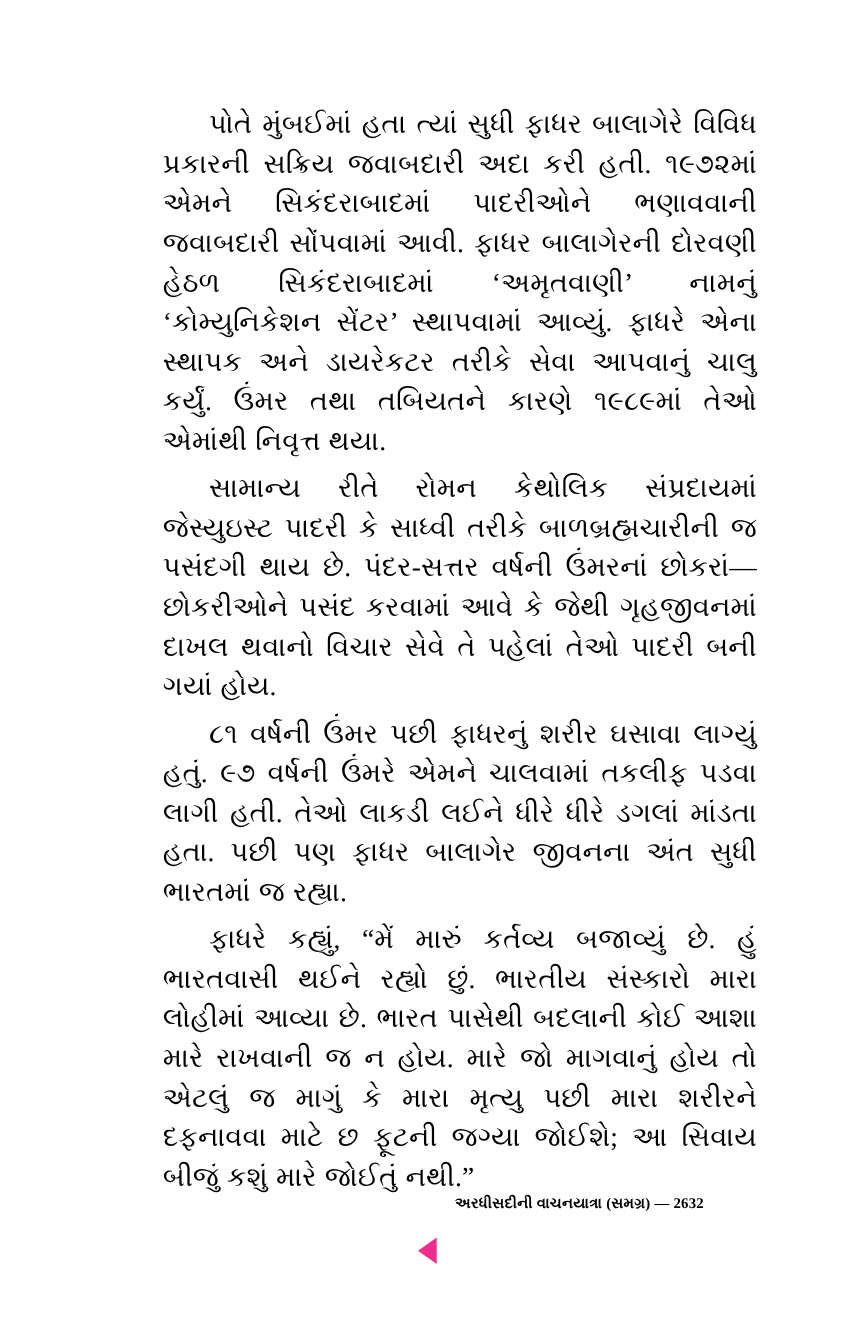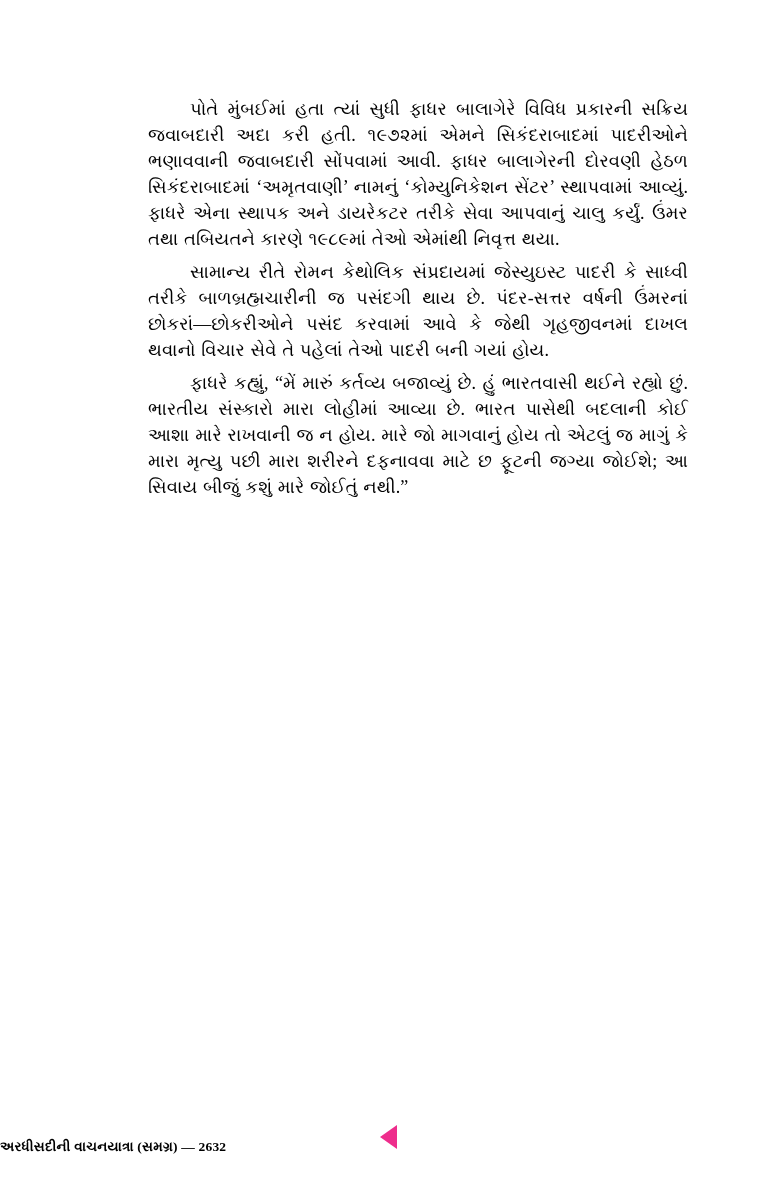--- a/index.html
+++ b/index.html
@@ -26,35 +26,35 @@
   .content {
     position: absolute;
     left: 148px;
     top: 96px;
     width: 540px;
   }
   p.para {
     margin: 0 0 0 0;
     text-indent: 42px;
     text-align: justify;
-    font-size: 18px;
-    line-height: 26px;
+    font-size: 25px;
+    line-height: 36px;
     font-family: "Liberation Serif", serif;
     letter-spacing: 0.1px;
     word-spacing: 1px;
   }
   p.para + p.para {
     margin-top: 7px;
   }
   .footer {
     position: absolute;
     left: 0;
-    top: 1137px;
+    top: 1085px;
     width: 640px;
-    text-align: left;
+    text-align: right;
   }
   .footer-text {
     font-size: 13.5px;
     font-weight: bold;
     font-family: "Liberation Serif", serif;
     color: #000000;
     letter-spacing: 0.2px;
   }
   .nav-wrap {
     position: absolute;
@@ -74,20 +74,21 @@
   }
 </style>
 </head>
 <body>
 
 <div class="page">
 
   <div class="content">
     <p class="para">પોતે મુંબઈમાં હતા ત્યાં સુધી ફાધર બાલાગેરે વિવિધ પ્રકારની સક્રિય જવાબદારી અદા કરી હતી. ૧૯૭૨માં એમને સિકંદરાબાદમાં પાદરીઓને ભણાવવાની જવાબદારી સોંપવામાં આવી. ફાધર બાલાગેરની દોરવણી હેઠળ સિકંદરાબાદમાં ‘અમૃતવાણી’ નામનું ‘કોમ્યુનિકેશન સેંટર’ સ્થાપવામાં આવ્યું. ફાધરે એના સ્થાપક અને ડાયરેકટર તરીકે સેવા આપવાનું ચાલુ કર્યું. ઉંમર તથા તબિયતને કારણે ૧૯૮૯માં તેઓ એમાંથી નિવૃત્ત થયા.</p>
     <p class="para">સામાન્ય રીતે રોમન કેથોલિક સંપ્રદાયમાં જેસ્યુઇસ્ટ પાદરી કે સાધ્વી તરીકે બાળબ્રહ્મચારીની જ પસંદગી થાય છે. પંદર-સત્તર વર્ષની ઉંમરનાં છોકરાં—છોકરીઓને પસંદ કરવામાં આવે કે જેથી ગૃહજીવનમાં દાખલ થવાનો વિચાર સેવે તે પહેલાં તેઓ પાદરી બની ગયાં હોય.</p>
+    <p class="para">૮૧ વર્ષની ઉંમર પછી ફાધરનું શરીર ઘસાવા લાગ્યું હતું. ૯૭ વર્ષની ઉંમરે એમને ચાલવામાં તકલીફ પડવા લાગી હતી. તેઓ લાકડી લઈને ધીરે ધીરે ડગલાં માંડતા હતા. પછી પણ ફાધર બાલાગેર જીવનના અંત સુધી ભારતમાં જ રહ્યા.</p>
     <p class="para">ફાધરે કહ્યું, “મેં મારું કર્તવ્ય બજાવ્યું છે. હું ભારતવાસી થઈને રહ્યો છું. ભારતીય સંસ્કારો મારા લોહીમાં આવ્યા છે. ભારત પાસેથી બદલાની કોઈ આશા મારે રાખવાની જ ન હોય. મારે જો માગવાનું હોય તો એટલું જ માગું કે મારા મૃત્યુ પછી મારા શરીરને દફનાવવા માટે છ ફૂટની જગ્યા જોઈશે; આ સિવાય બીજું કશું મારે જોઈતું નથી.”</p>
   </div>
 
   <div class="footer">
     <span class="footer-text">અરધીસદીની વાચનયાત્રા (સમગ્ર) — 2632</span>
   </div>
 
   <div class="nav-wrap">
     <span class="nav-prev"></span>
   </div>

